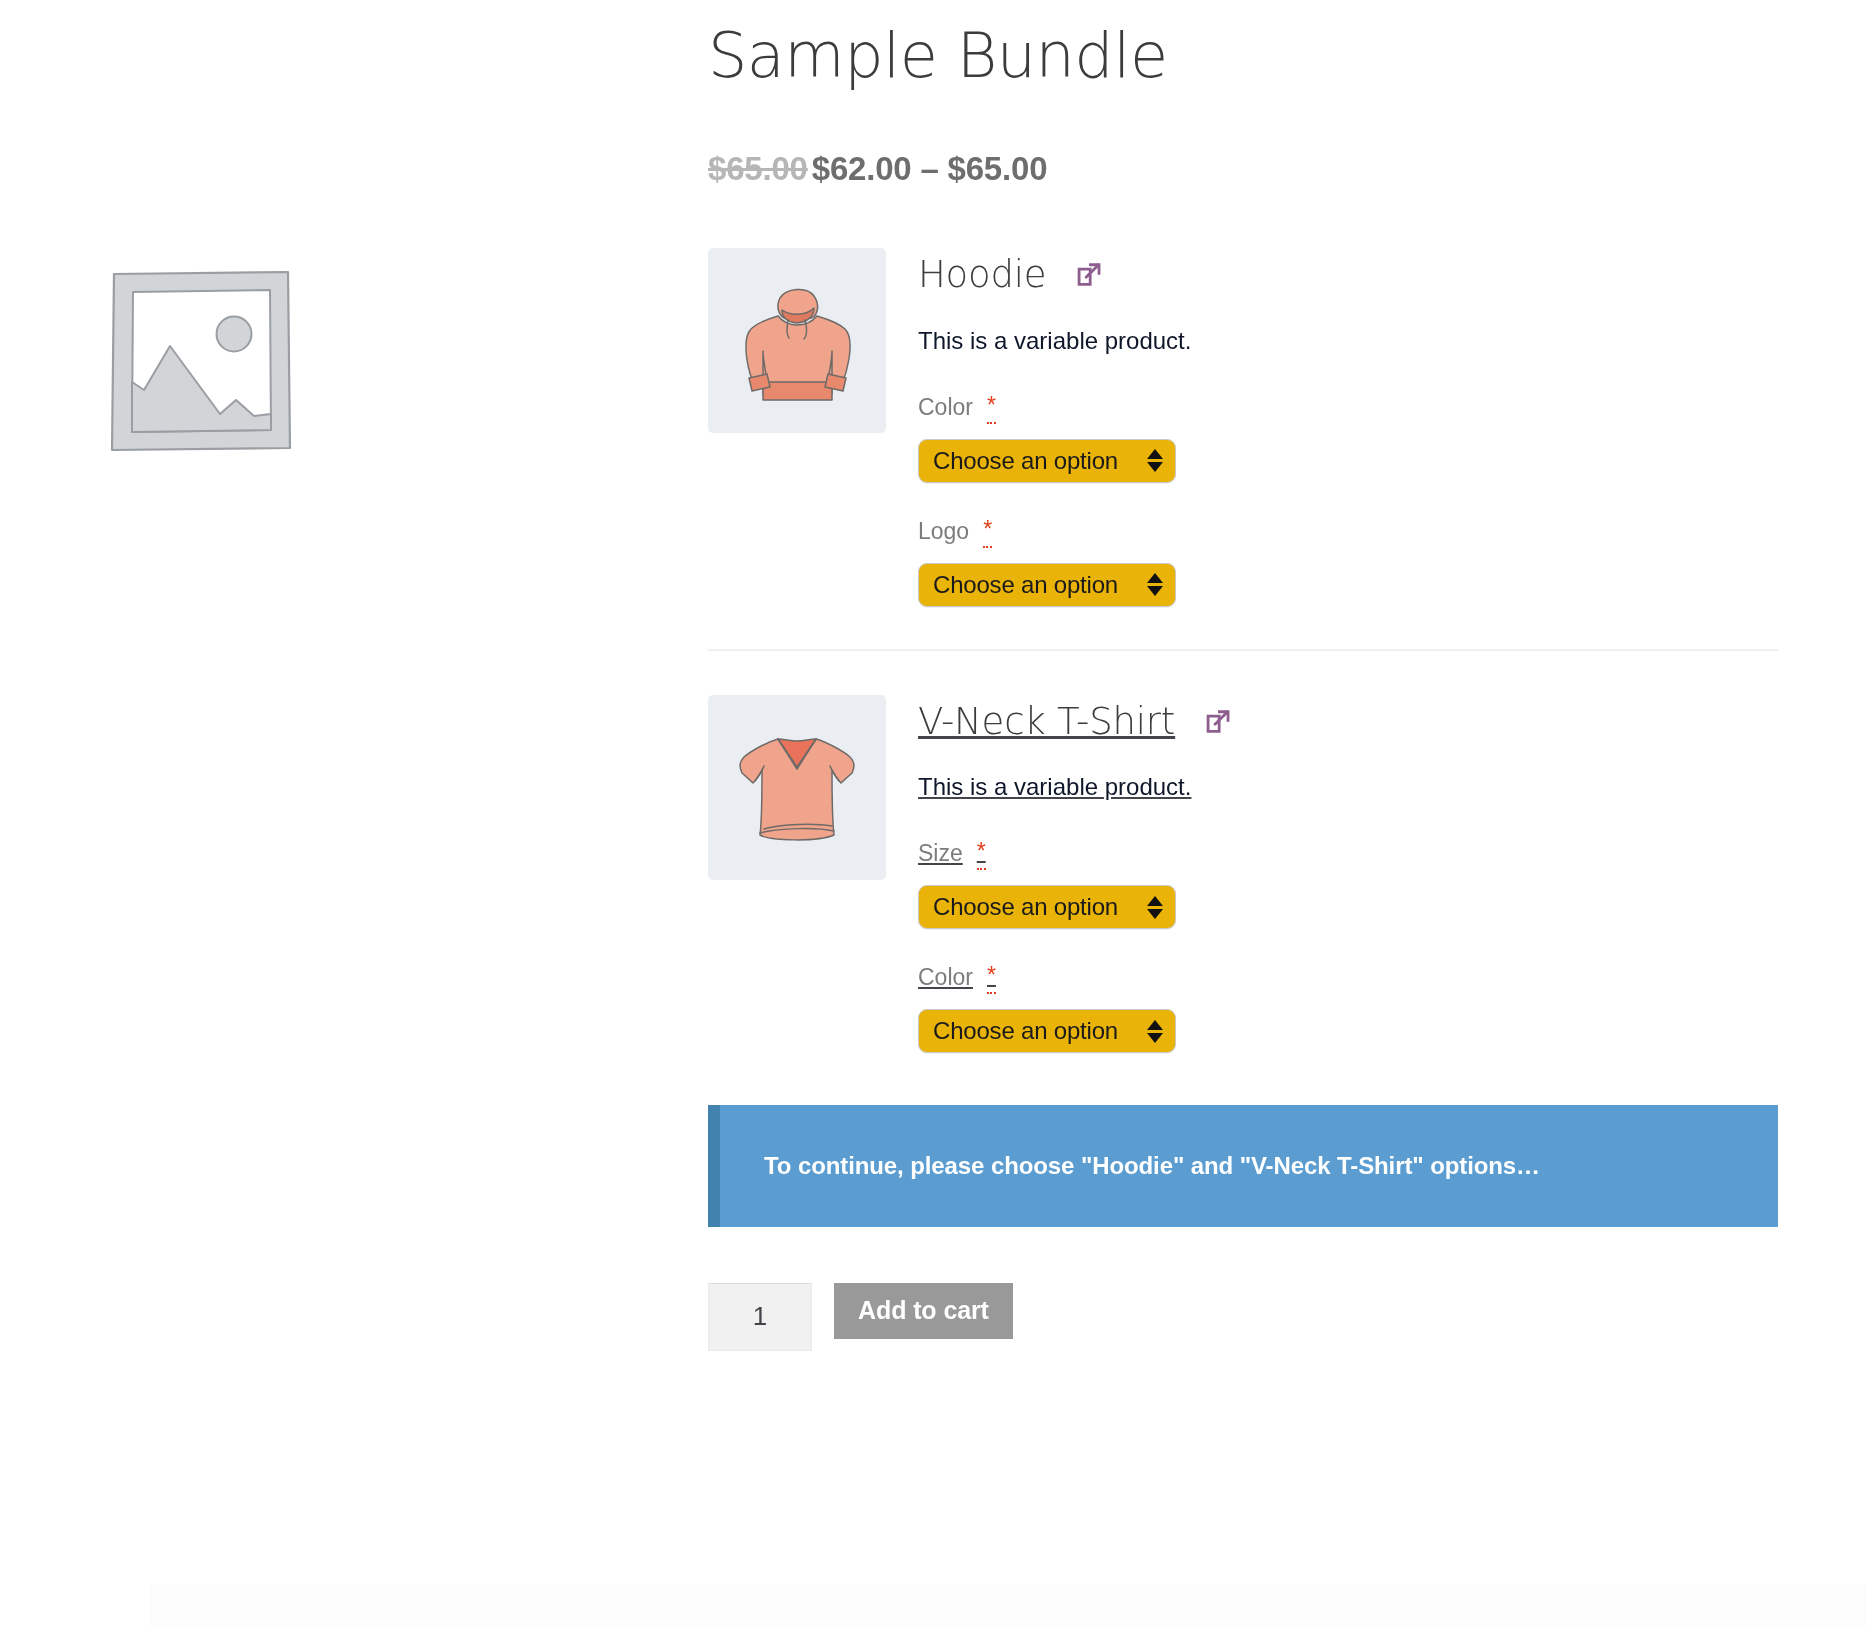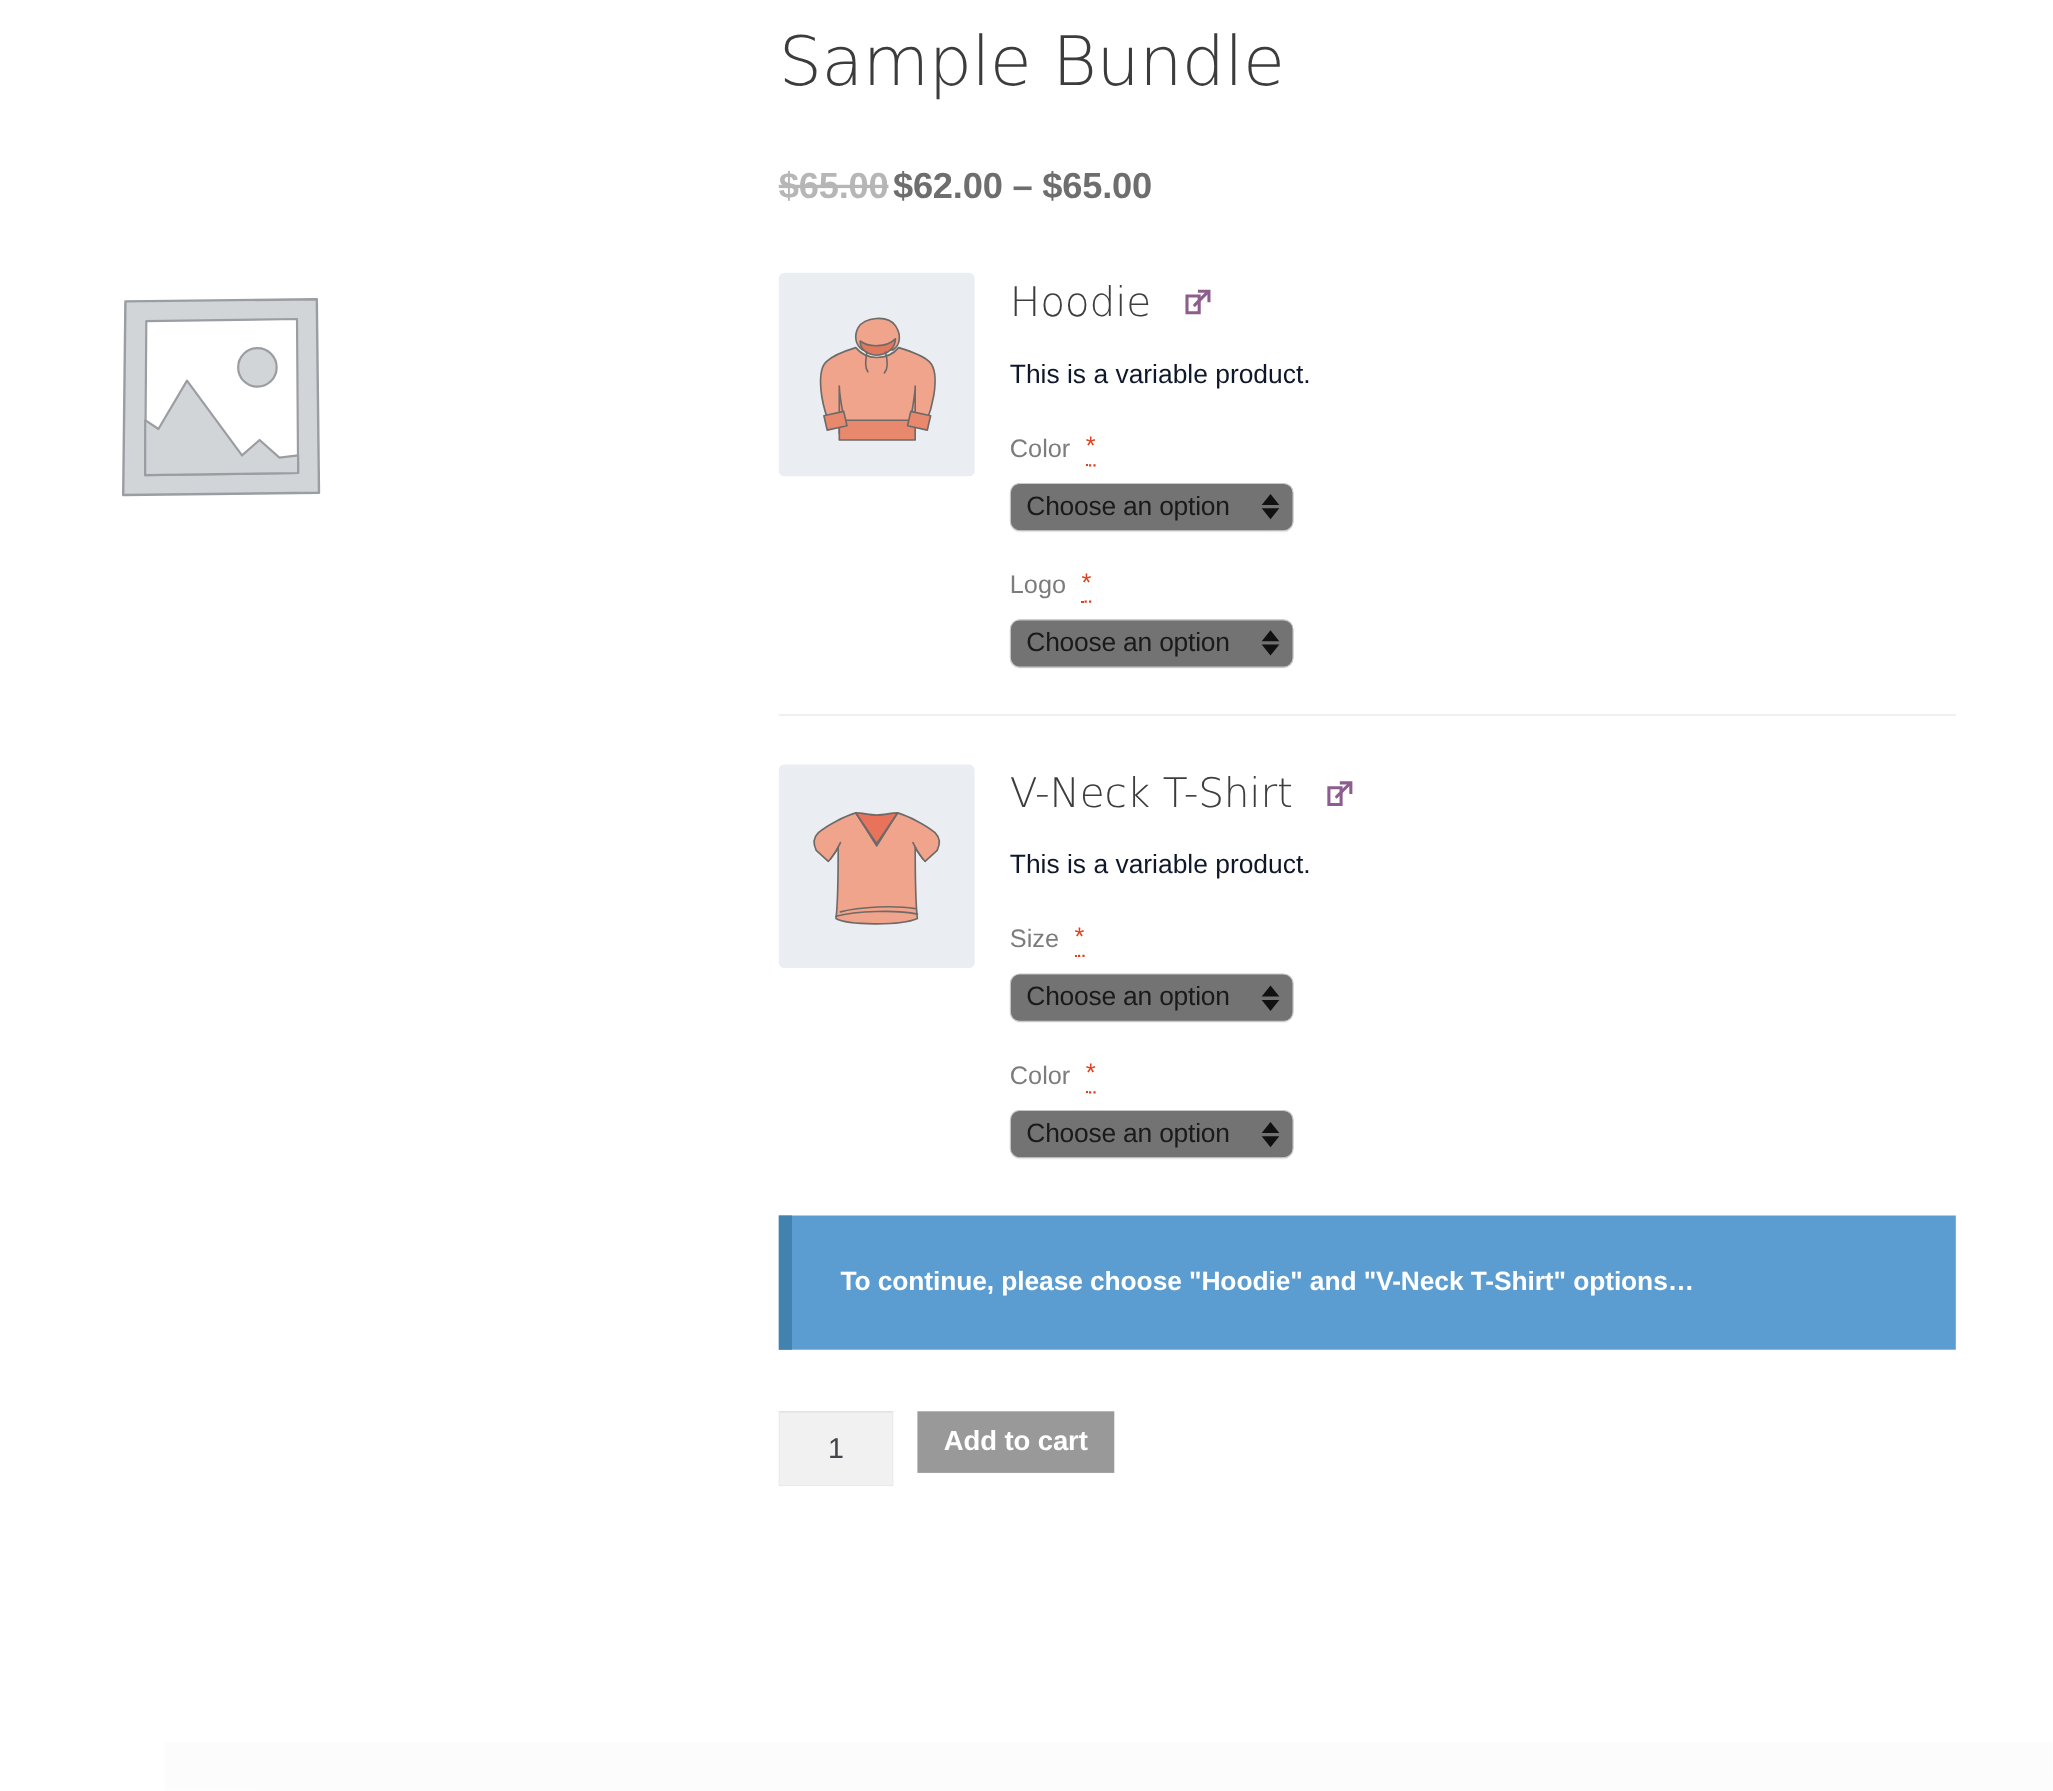--- a/index.html
+++ b/index.html
@@ -77,20 +77,21 @@
 
   .bundled-item {
     display: flex;
     align-items: flex-start;
     gap: 32px;
     padding-bottom: 42px;
   }
   .bundled-item + .bundled-item {
     border-top: 2px solid #f0f0f0;
     padding-top: 44px;
+    text-decoration: underline;
   }
 
   .thumb {
     flex: 0 0 auto;
     width: 178px; height: 185px;
     background: #eaeef3;
     border-radius: 5px;
     overflow: hidden;
     position: relative;
   }
@@ -148,21 +149,21 @@
 
   .select-wrap { margin-top: 16px; }
   .wc-select {
     display: inline-flex;
     align-items: center;
     justify-content: space-between;
     gap: 12px;
     min-width: 258px;
     height: 44px;
     padding: 0 12px 0 14px;
-    background: #737373;
+    background: #eab308;
     border: 1px solid #c8c8c8;
     border-radius: 9px;
     box-shadow: 0 1px 0 rgba(0,0,0,0.05);
     font-size: 24px;
     color: #1a1a1a;
     letter-spacing: -0.2px;
     cursor: pointer;
     white-space: nowrap;
   }
   .select-arrows {

